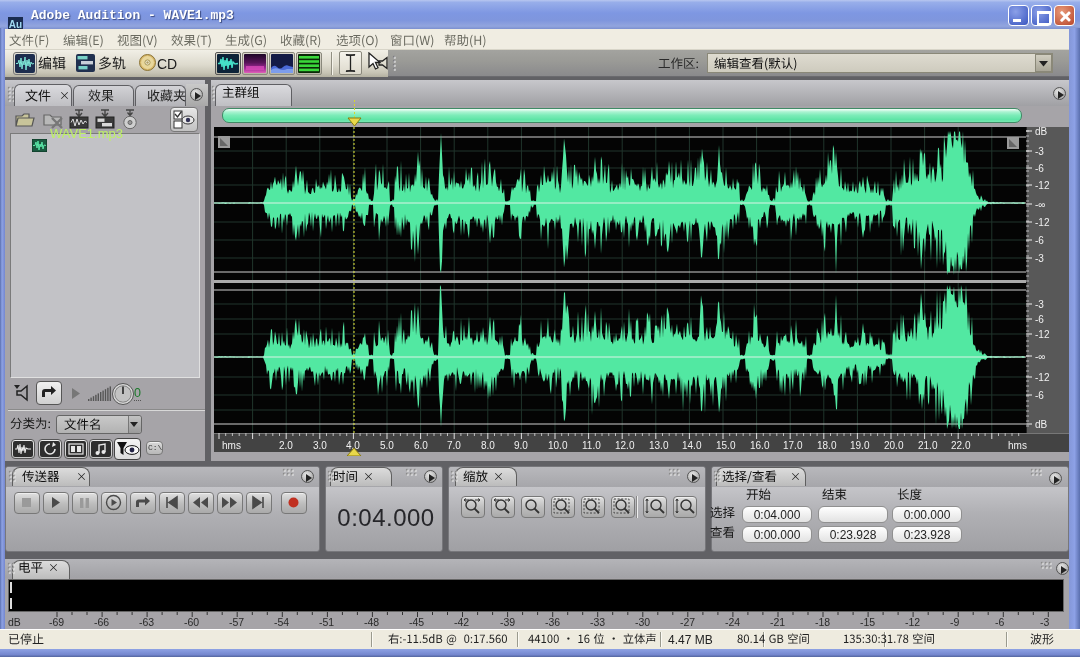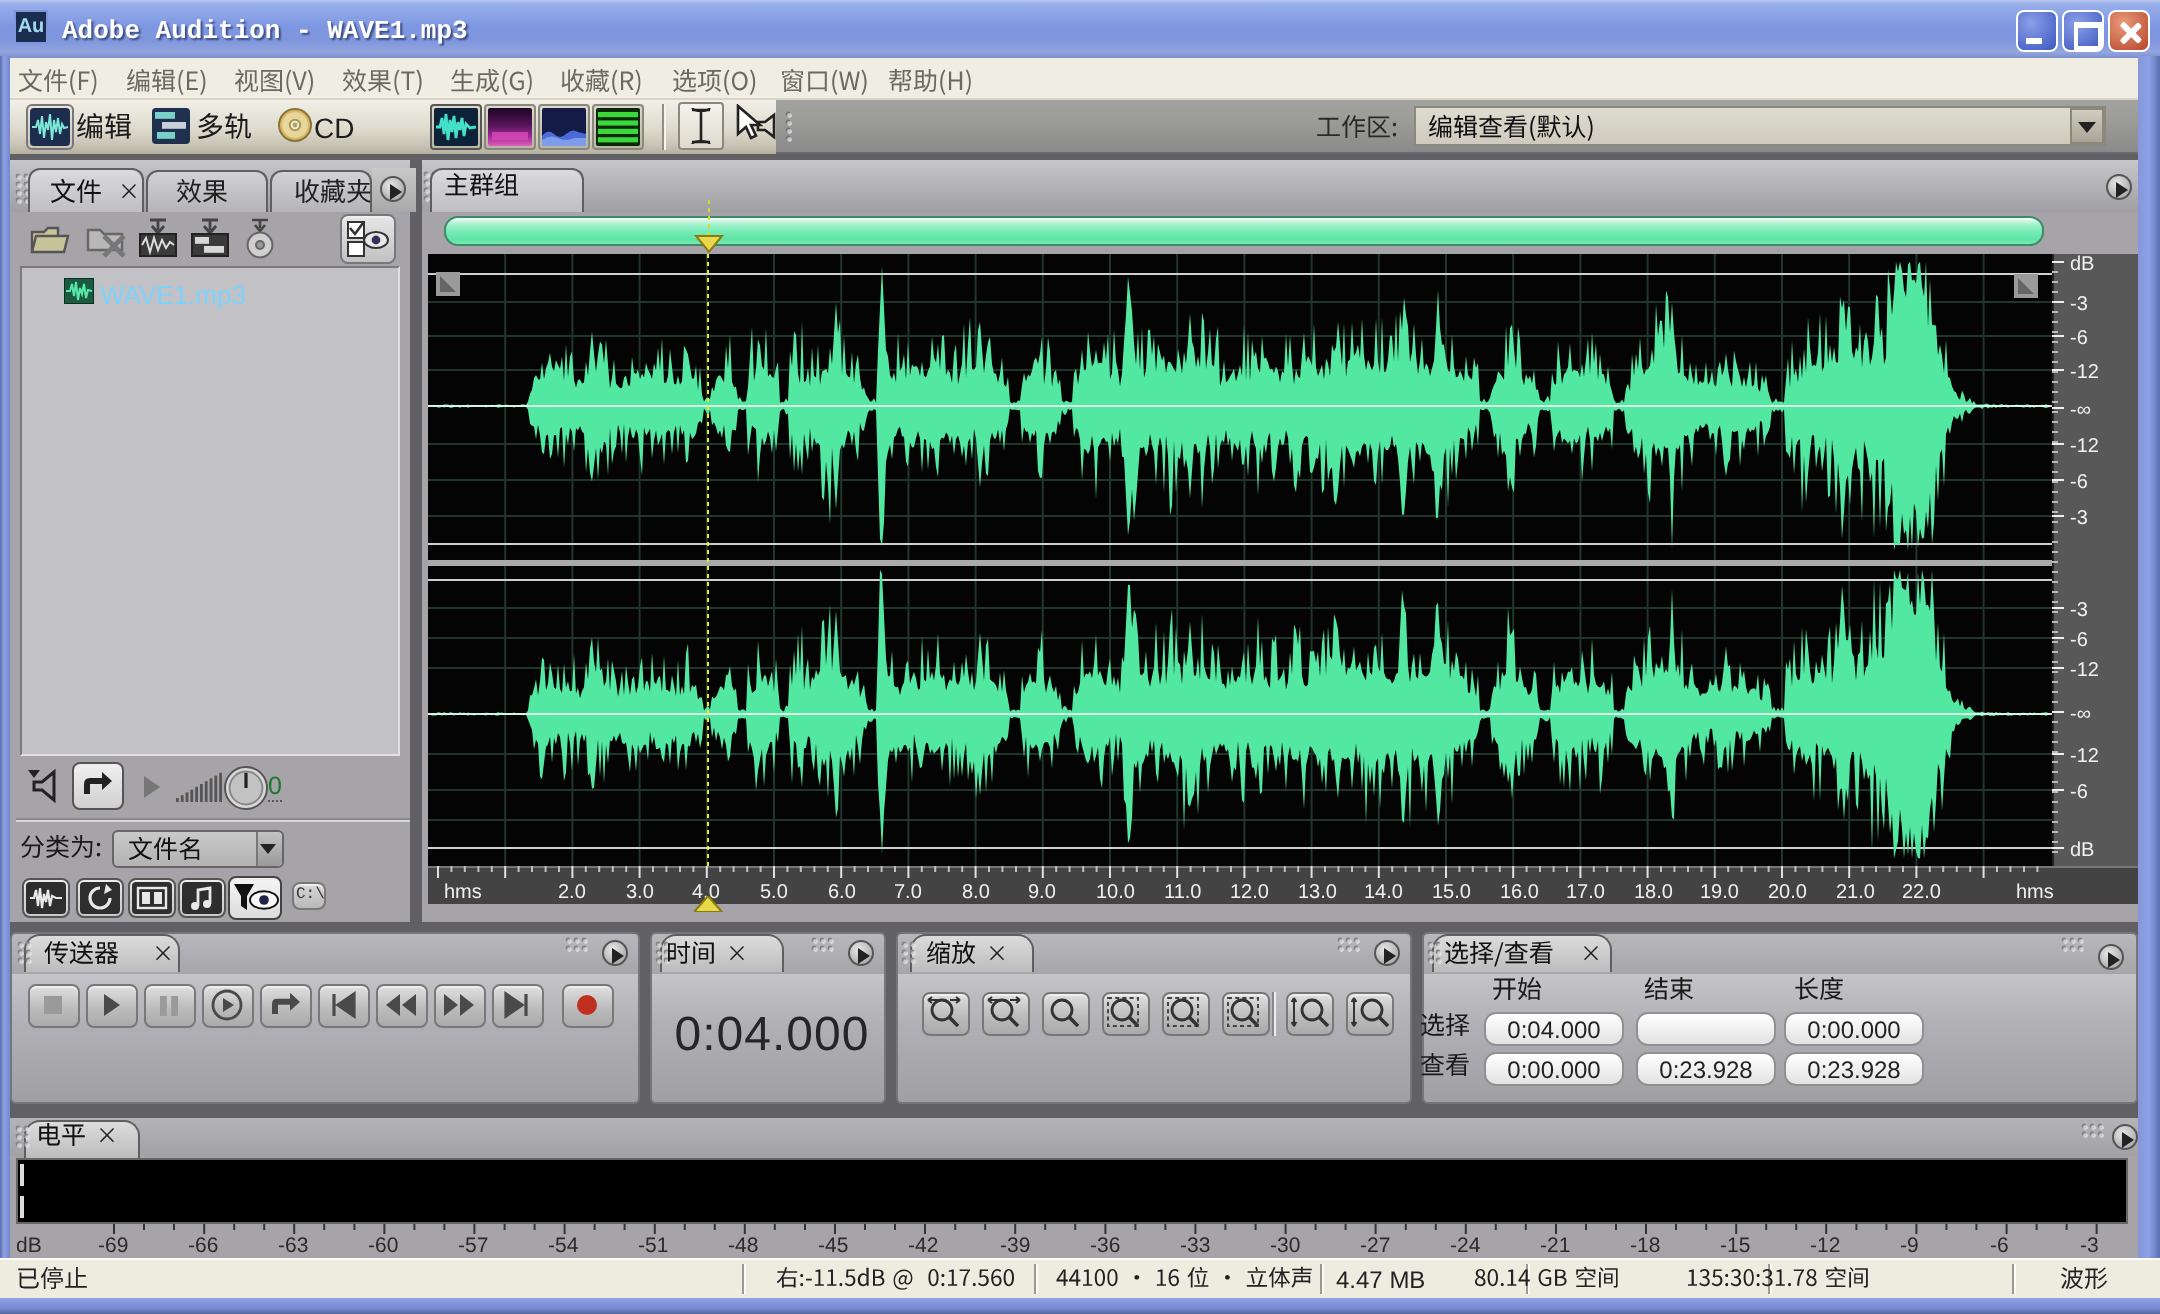--- a/index.html
+++ b/index.html
@@ -1,21 +1,21 @@
 <!DOCTYPE html>
 <html><head><meta charset="utf-8">
 <style>
 *{margin:0;padding:0;box-sizing:border-box;}
 html,body{width:1080px;height:657px;overflow:hidden;}
 body{font-family:"Liberation Sans",sans-serif;position:relative;background:#616165;}
 .abs{position:absolute;}
 
 #titlebar{left:0;top:0;width:1080px;height:29px;
  background:linear-gradient(to bottom,#b8c7f0 0%,#98aeea 8%,#7e97e2 45%,#7f96dd 70%,#92a5de 90%,#7c90cf 100%);}
-#title-ico{left:7px;top:5px;width:17px;height:17px;background:#1a2c50;border:1px solid #7f96dd;
+#title-ico{left:7px;top:16px;width:17px;height:17px;background:#1a2c50;border:1px solid #7f96dd;
  color:#9fd8ef;font:bold 10px "Liberation Sans",sans-serif;text-align:center;line-height:15px;}
 #title-txt{left:31px;top:8px;color:#fff;font:bold 13px "Liberation Mono",monospace;letter-spacing:0;text-shadow:1px 1px 1px #3a4a80;}
 .winbtn{top:5px;width:21px;height:21px;border-radius:4px;border:1px solid #fff;}
 #btn-min{left:1008px;background:radial-gradient(circle at 35% 30%,#8ba0e8,#3a56c0);}
 #btn-max{left:1031px;background:radial-gradient(circle at 35% 30%,#8ba0e8,#3a56c0);}
 #btn-close{left:1054px;background:radial-gradient(circle at 35% 30%,#e89a7a,#b8452a);}
 #btn-min:after{content:"";position:absolute;left:4px;top:13px;width:8px;height:3px;background:#fff;}
 #btn-max:after{content:"";position:absolute;left:5px;top:5px;width:10px;height:9px;border:2px solid #fff;border-top-width:3px;}
 #btn-close:before,#btn-close:after{content:"";position:absolute;left:9px;top:4px;width:2.6px;height:13px;background:#fff;border-radius:1px;}
 #btn-close:before{transform:rotate(45deg);}  #btn-close:after{transform:rotate(-45deg);}
@@ -204,21 +204,21 @@
     <path d="M2 4 L4.5 7 L8.5 1.5" stroke="#333" stroke-width="1.3" fill="none"></path>
     <rect x="1" y="11" width="8" height="7" fill="#fff" stroke="#333"></rect>
     <ellipse cx="15" cy="10" rx="6" ry="4" fill="#e8e8e8" stroke="#333"></ellipse>
     <circle cx="15" cy="10" r="2.2" fill="#335"></circle>
   </svg>
 <div class="abs" id="filelist"></div>
 <svg class="abs" style="left:32px;top:139px" width="15" height="13">
     <rect width="15" height="13" fill="#1a5a40" stroke="#0a3020"></rect>
     <path d="M1 6.5 L3 6.5 L4 3 L5 9 L6 2 L7 11 L8 5 L9 8 L10 3 L11 10 L12 6 L14 6.5" stroke="#5ae8a8" stroke-width="1" fill="none"></path>
   </svg>
-<div class="lat" style="left:50px;top:140px;font:13px 'Liberation Sans';color:#7dd3fc">WAVE1.mp3</div>
+<div class="lat" style="left:50px;top:126px;font:13px 'Liberation Sans';color:#bef264">WAVE1.mp3</div>
 <svg class="abs" style="left:13px;top:383px" width="22" height="20">
     <path d="M4 8 h4 l6 -5 v14 l-6 -5 h-4 z" fill="none" stroke="#222" stroke-width="1.5"></path>
     <path d="M1 2 L7 2 L4 6 Z" fill="#222"></path>
   </svg>
 <div class="abs tbut" style="left:36px;top:381px;width:26px;height:24px;background:linear-gradient(to bottom,#f0f0f0,#d0d0d0);border-color:#555;"></div>
 <svg class="abs" style="left:40px;top:385px" width="19" height="16">
     <path d="M2 12 V7 Q2 4 5 4 H11 V1 L16 5.5 L11 10 V7 H5 V12 Z" fill="#222"></path>
   </svg>
 <svg class="abs" style="left:71px;top:388px" width="10" height="11">
     <path d="M1 0 L9 5.5 L1 11 Z" fill="#777"></path>

